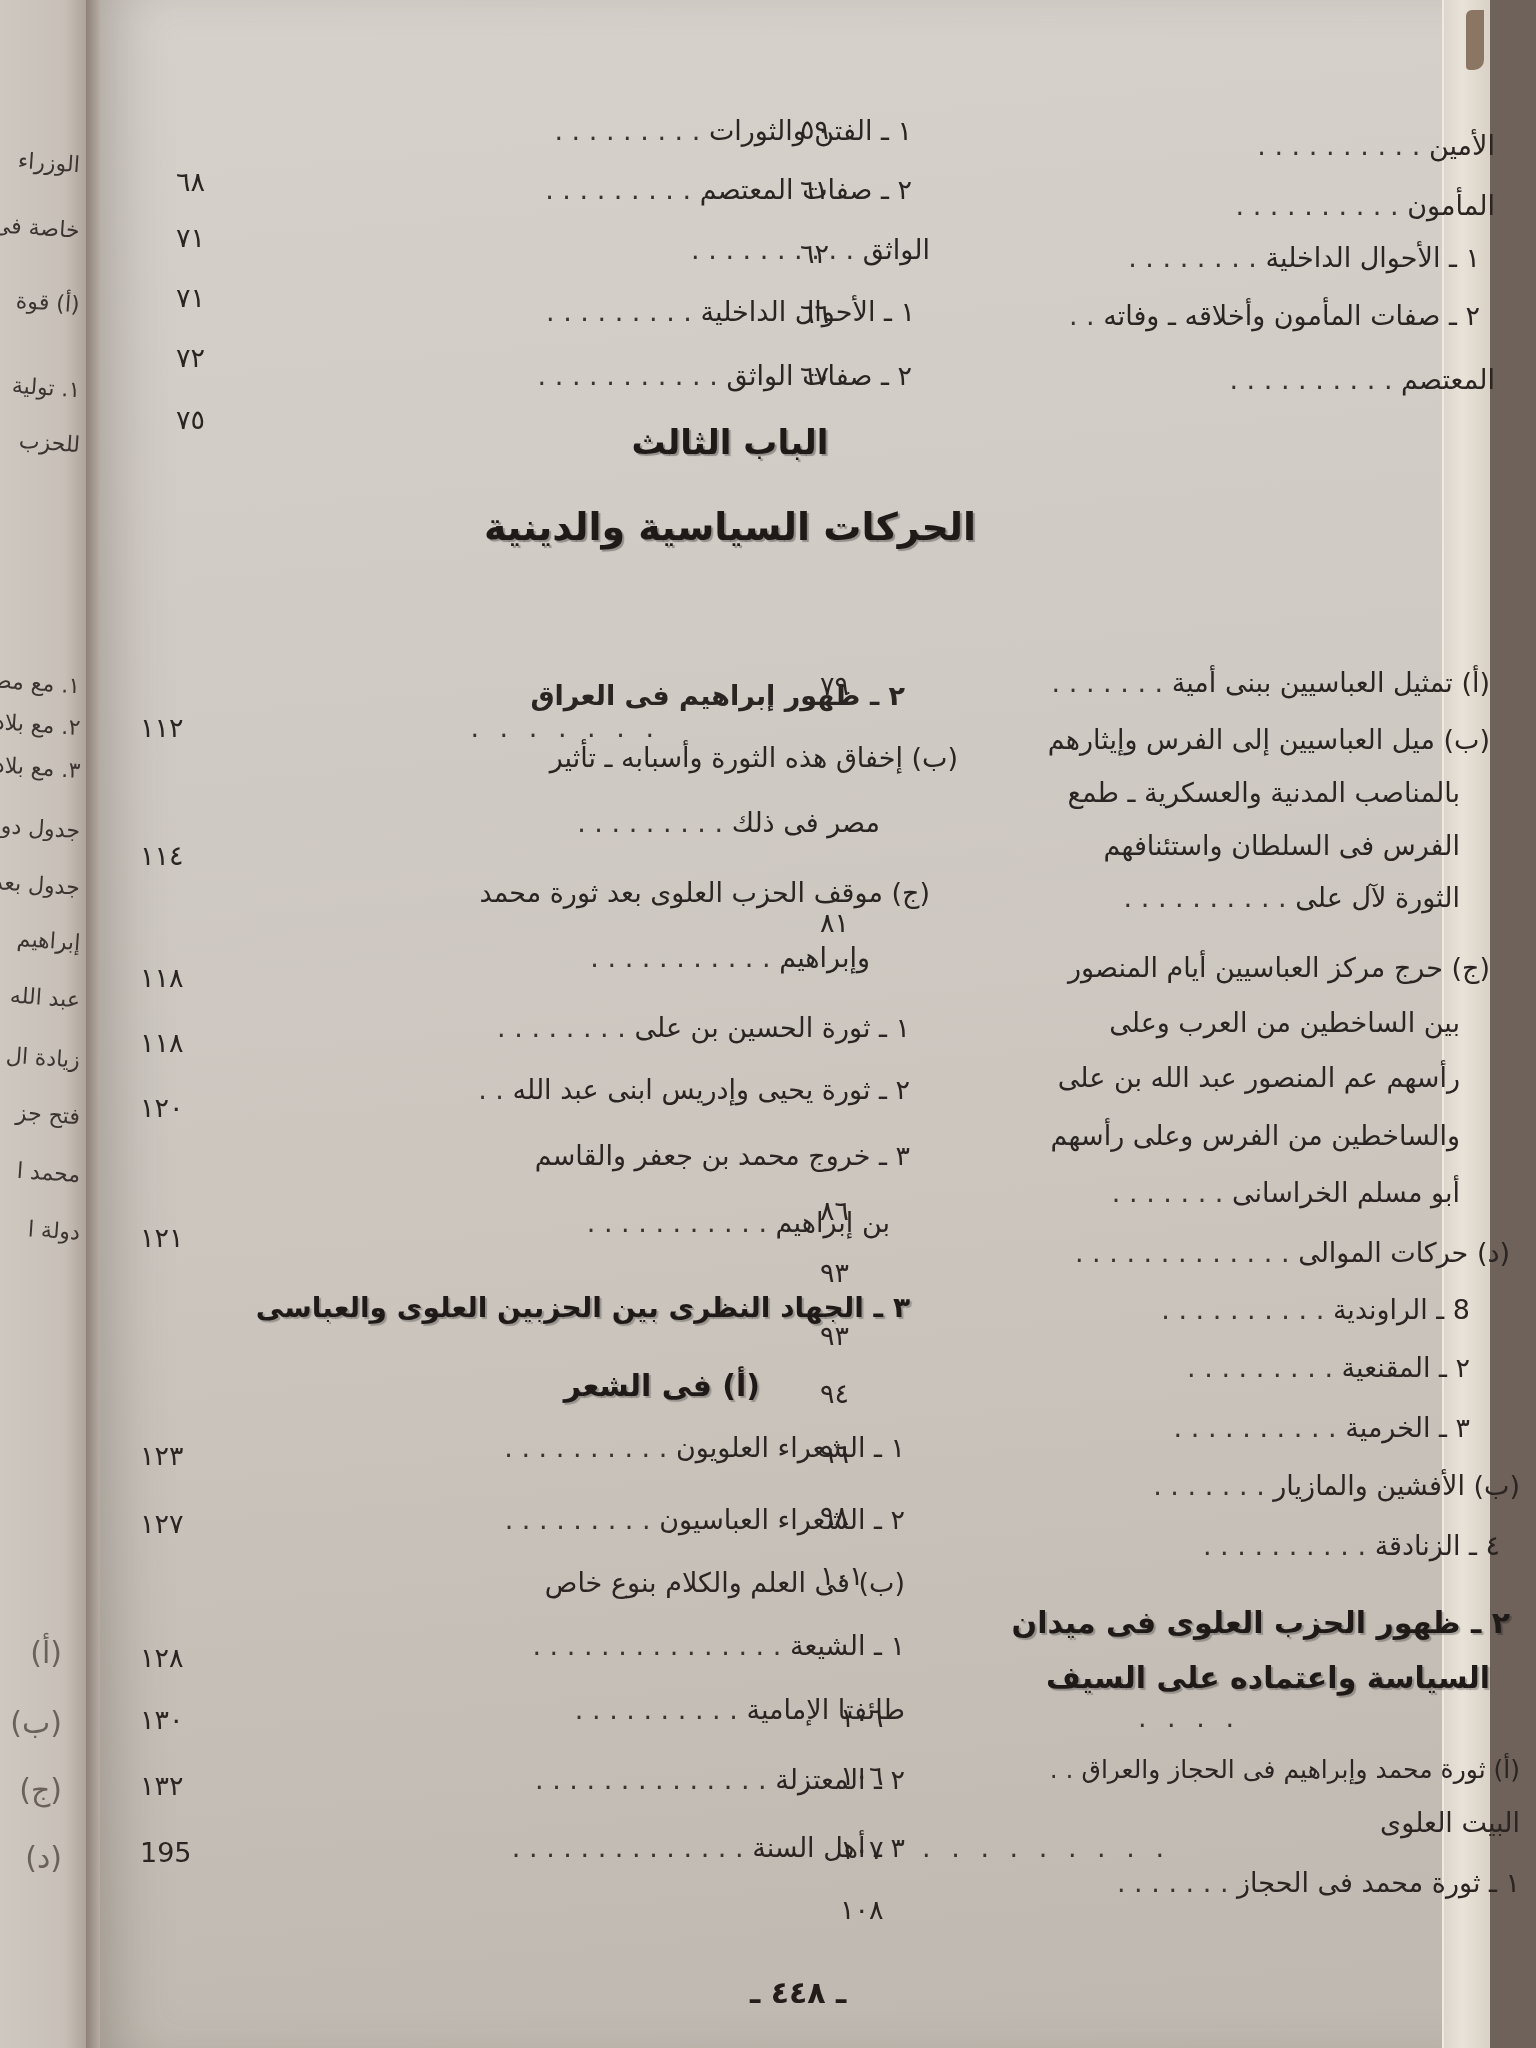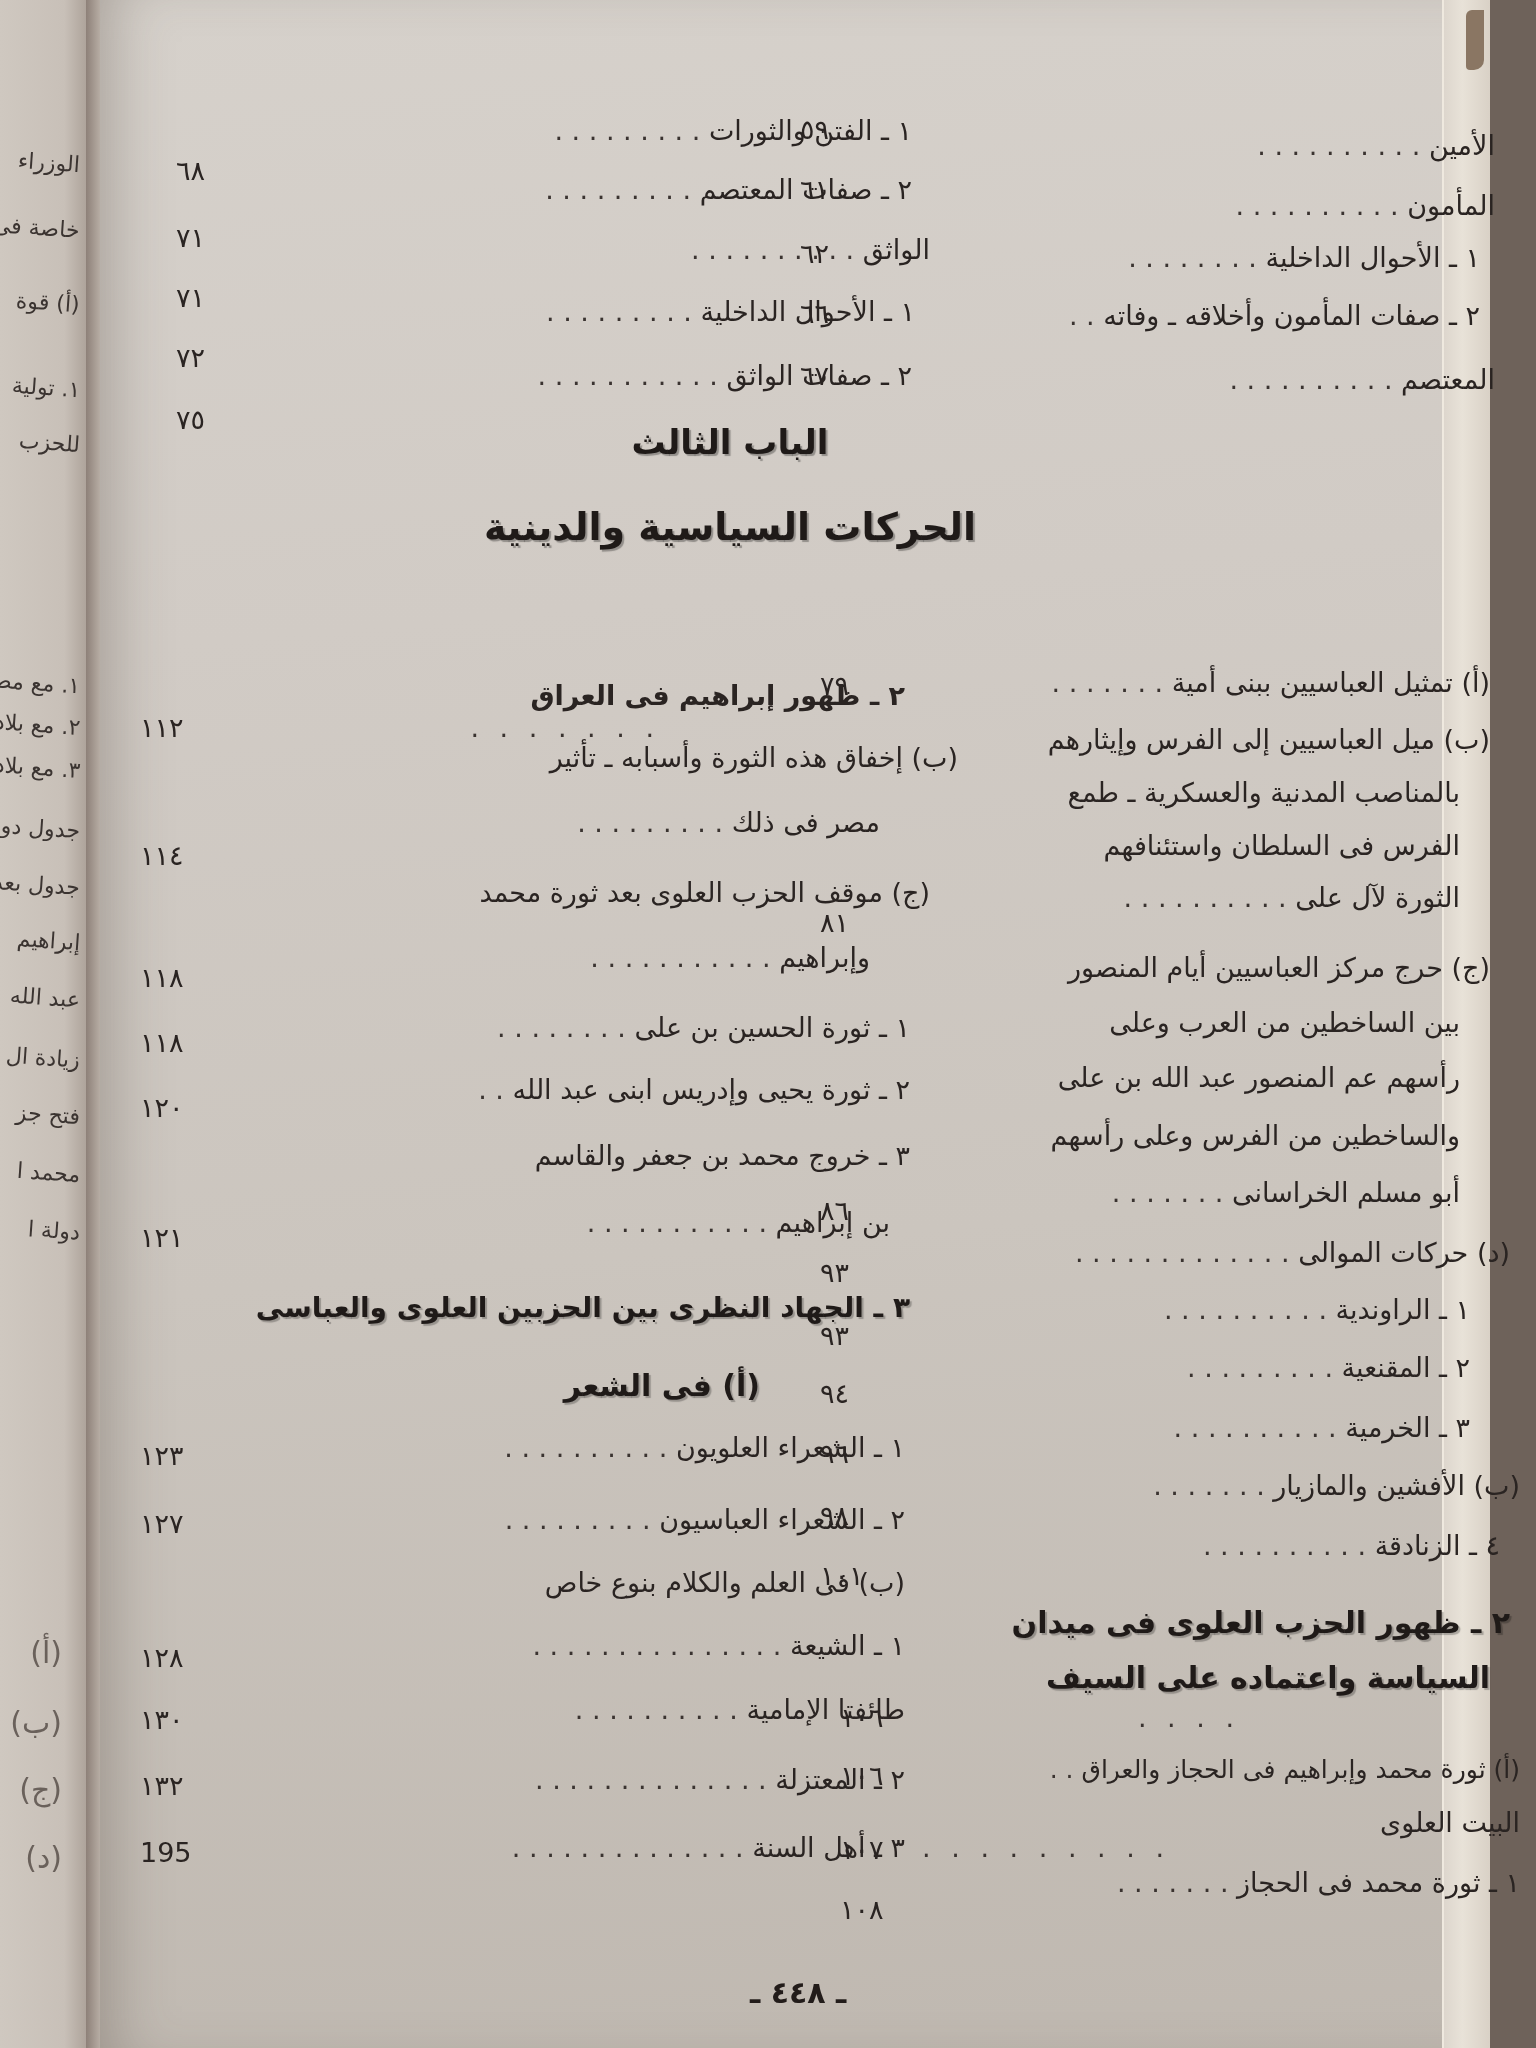--- a/index.html
+++ b/index.html
@@ -125,21 +125,21 @@
         <span class="lead">. . . . . . . . . .</span>
       </div>
       <div class="pg" style="top:358px; left:620px;">٦٧</div>
     </div>
 
     <div>
       <div class="row" style="top:113px; right:548px;">
         <span>١ ـ الفتن والثورات</span>
         <span class="lead">. . . . . . . . .</span>
       </div>
-      <div class="pg" style="top:153px; left:-4px;">٦٨</div>
+      <div class="pg" style="top:164px; left:-4px;">٦٨</div>
 
       <div class="row" style="top:172px; right:548px;">
         <span>٢ ـ صفات المعتصم</span>
         <span class="lead">. . . . . . . . .</span>
       </div>
       <div class="pg" style="top:220px; left:-4px;">٧١</div>
 
       <div class="row" style="top:232px; right:530px;">
         <span>الواثق</span>
         <span class="lead">. . . . . . . . . .</span>
@@ -189,21 +189,21 @@
       </div>
       <div class="pg" style="top:1193px; left:640px;">٨٦</div>
 
       <div class="row" style="top:1235px; right:-50px;">
         <span>(د) حركات الموالى</span>
         <span class="lead">. . . . . . . . . . . . .</span>
       </div>
       <div class="pg" style="top:1255px; left:640px;">٩٣</div>
 
       <div class="row" style="top:1292px; right:-10px;">
-        <span>١ ـ الراوندية</span>
+        <span>8 ـ الراوندية</span>
         <span class="lead">. . . . . . . . . .</span>
       </div>
       <div class="pg" style="top:1318px; left:640px;">٩٣</div>
 
       <div class="row" style="top:1350px; right:-10px;">
         <span>٢ ـ المقنعية</span>
         <span class="lead">. . . . . . . . .</span>
       </div>
       <div class="pg" style="top:1376px; left:640px;">٩٤</div>
 

